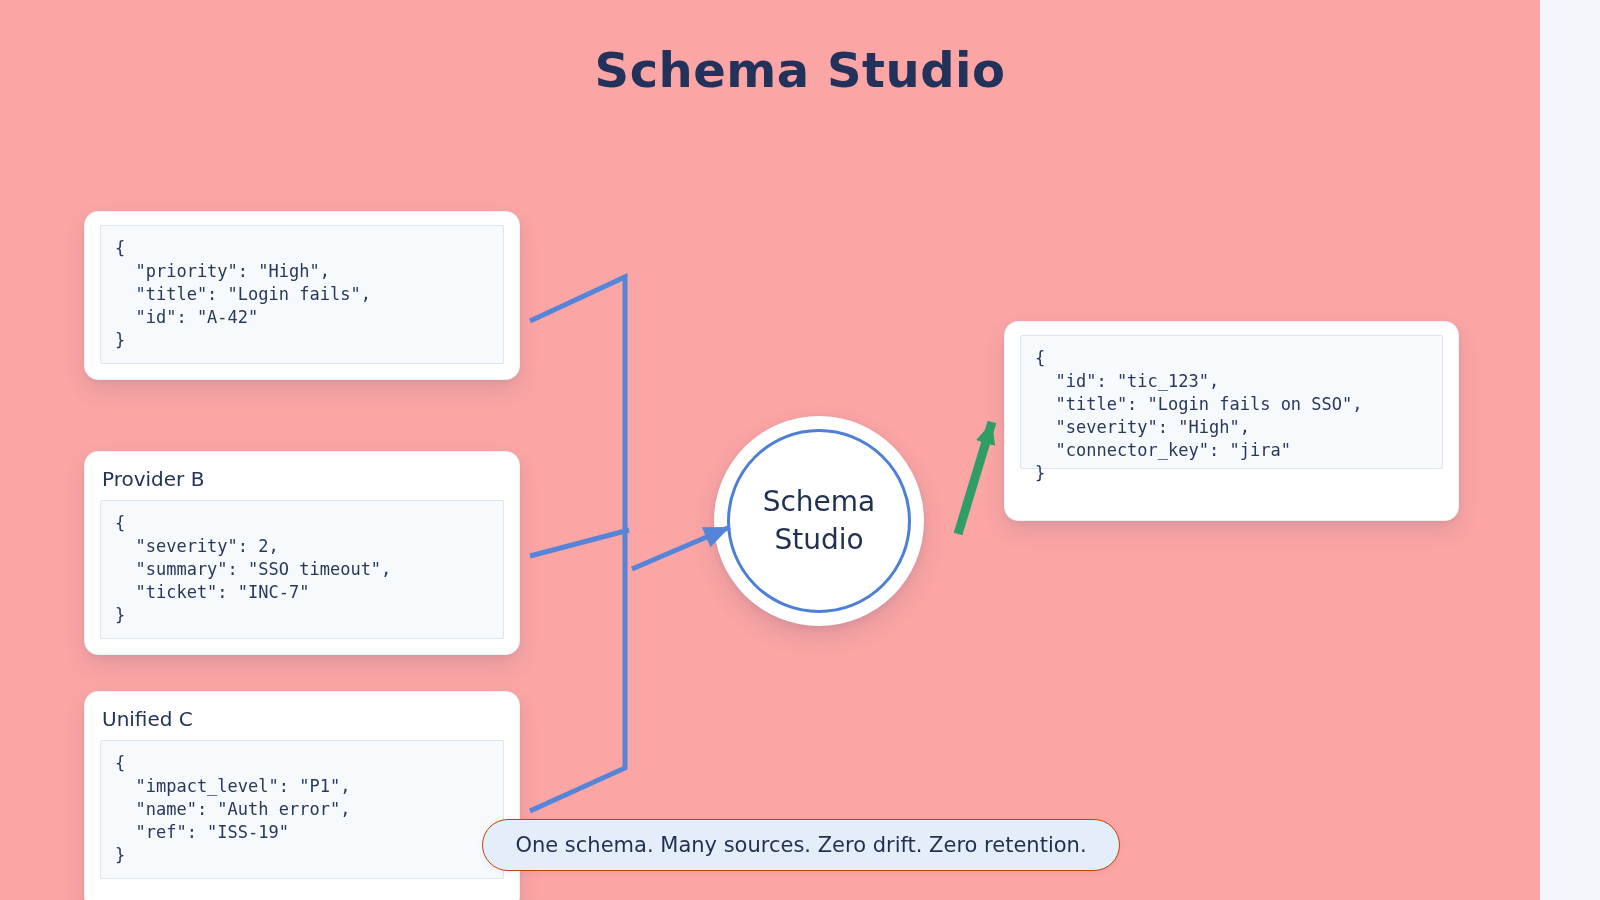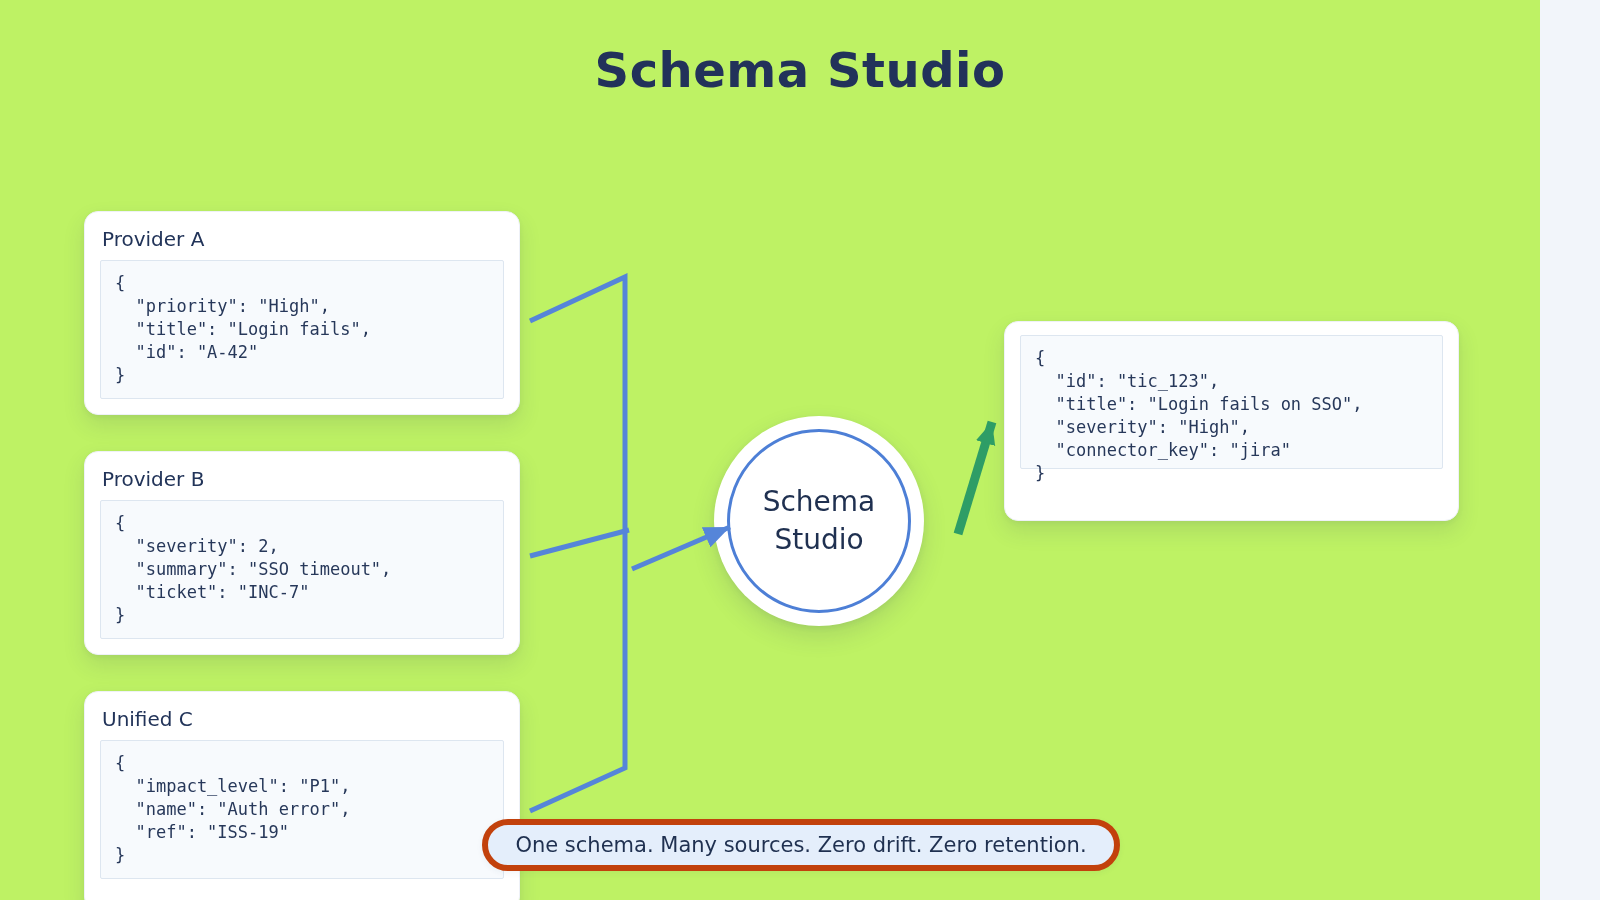--- a/index.html
+++ b/index.html
@@ -5,21 +5,21 @@
   html, body { margin: 0; padding: 0; }
   body {
     font-family: "DejaVu Sans", "Liberation Sans", sans-serif;
     background: #f2f5fa;
   }
   .canvas {
     position: relative;
     width: 1540px;
     height: 900px;
     overflow: hidden;
-    background: #bef264;
+    background: #fca5a5;
   }
 
   
   .page-title {
     position: absolute;
     top: 42px; left: 0; width: 1600px;
     text-align: center;
     font-size: 48px;
     font-weight: 800;
     color: #22325a;
@@ -96,21 +96,21 @@
     color: #1f3050;
   }
 
   
   .pill {
     position: absolute;
     left: 482px; top: 819px;
     width: 638px; height: 52px;
     box-sizing: border-box;
     background: #e4eefb;
-    border: 6px solid #c2410c;
+    border: 1px solid #c2410c;
     border-radius: 27px;
     display: flex;
     align-items: center;
     justify-content: center;
     font-size: 21px;
     color: #1f3050;
     box-shadow: 0 2px 6px rgba(40, 60, 100, 0.06);
   }
 
   
@@ -123,21 +123,20 @@
   }
 </style>
 </head>
 <body>
 
 <div class="canvas">
 
   <div class="page-title">Schema Studio</div>
 
   <div class="card provider-a">
-    <div class="card-label">Provider A</div>
     <div class="codebox">
       <pre>{
   "priority": "High",
   "title": "Login fails",
   "id": "A-42"
 }</pre>
     </div>
   </div>
 
   <div class="card provider-b">

